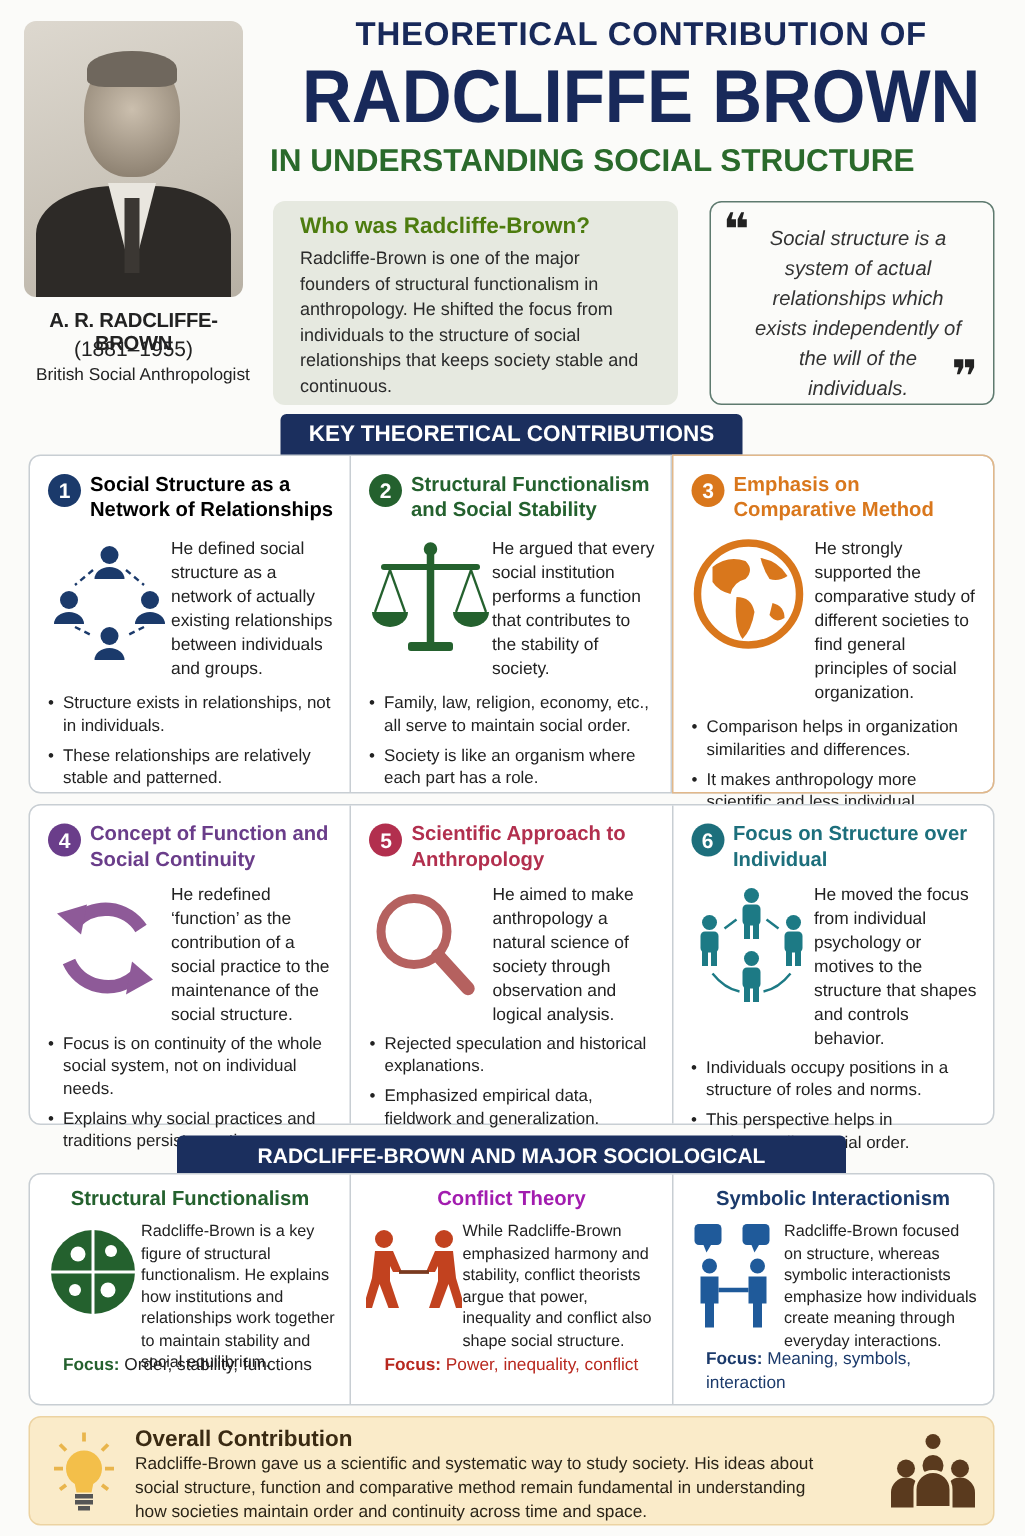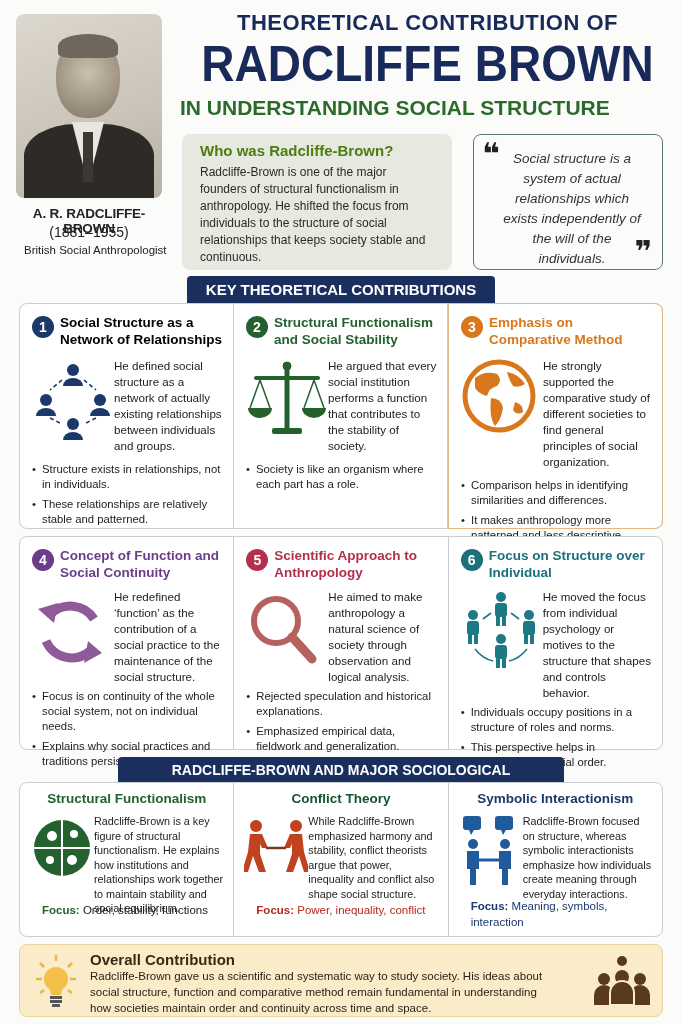--- a/index.html
+++ b/index.html
@@ -136,20 +136,21 @@
               <line x1="68" y1="22" x2="78" y2="50" stroke-width="1.5"></line>
             <path d="M2 50 h24 a12 10 0 0 1 -24 0z" stroke="none"></path>
             <path d="M56 50 h24 a12 10 0 0 1 -24 0z" stroke="none"></path>
             <rect x="26" y="70" width="30" height="6" rx="2" stroke="none"></rect>
           </g>
         </svg>
       </div>
       <div class="desc">He argued that every social institution performs a function that contributes to the stability of society.</div>
     </div>
     <ul class="bul">
+      <li>Family, law, religion, economy, etc., all serve to maintain social order.</li>
       <li>Society is like an organism where each part has a role.</li>
     </ul>
   </div>
   <div class="cell orange">
     <div class="hdr">
       <div class="num" style="background:#d9771c">3</div>
       <div class="htitle" style="color:#d9771c">Emphasis on Comparative Method</div>
     </div>
     <div class="body">
       <div class="ic">
@@ -157,22 +158,22 @@
           <circle cx="38" cy="38" r="34" fill="#fff" stroke="#d9771c" stroke-width="5"></circle>
           <path d="M14 20 q10 -8 22 -4 q6 6 0 12 q-8 2 -10 10 q-8 -2 -12 -8z" fill="#d9771c"></path>
           <path d="M30 40 q10 0 12 10 q-2 12 -8 18 q-6 -8 -4 -28z" fill="#d9771c"></path>
           <path d="M46 14 q12 2 18 12 q-6 4 -12 2 q-4 -6 -6 -14z" fill="#d9771c"></path>
           <path d="M54 44 q8 2 8 10 q-6 4 -10 -2z" fill="#d9771c"></path>
         </svg>
       </div>
       <div class="desc">He strongly supported the comparative study of different societies to find general principles of social organization.</div>
     </div>
     <ul class="bul" style="color:#222">
-      <li>Comparison helps in identifying similarities and differences.</li>
-      <li>It makes anthropology more patterned and less descriptive.</li>
+      <li>Comparison helps in organization similarities and differences.</li>
+      <li>It makes anthropology more scientific and less individual.</li>
     </ul>
   </div>
 </div>
 
 <div class="abs grid g2">
   <div class="cell">
     <div class="hdr">
       <div class="num" style="background:#6a3d8a">4</div>
       <div class="htitle" style="color:#6a3d8a">Concept of Function and Social Continuity</div>
     </div>
@@ -271,21 +272,21 @@
             <circle cx="44" cy="20" r="4" fill="#fff"></circle>
           <circle cx="20" cy="46" r="4" fill="#fff"></circle>
             <circle cx="42" cy="46" r="5" fill="#fff"></circle>
         </svg>
       </div>
       <div class="pdesc">Radcliffe-Brown is a key figure of structural functionalism. He explains how institutions and relationships work together to maintain stability and social equilibrium.</div>
     </div>
     <div class="focus"><b style="color:#24612e">Focus:</b> <span style="color:#222">Order, stability, functions</span></div>
   </div>
   <div class="pcell">
-    <div class="ptitle" style="color:#14532d">Conflict Theory</div>
+    <div class="ptitle" style="color:#a21caf">Conflict Theory</div>
     <div class="pbody">
       <div class="pic">
         <svg width="64" height="70" viewBox="0 0 64 70">
           <g fill="#c2421f">
             <circle cx="12" cy="12" r="6"></circle>
               <circle cx="52" cy="12" r="6"></circle>
             <path d="M6 20 h12 l6 14 h-6 l-2 -4 v10 l6 18 h-7 l-6 -16 l-5 16 h-6 l6 -20z"></path>
             <path d="M58 20 h-12 l-6 14 h6 l2 -4 v10 l-6 18 h7 l6 -16 l5 16 h6 l-6 -20z"></path>
           </g>
           <line x1="22" y1="34" x2="42" y2="34" stroke="#7a3a1f" stroke-width="2.5"></line>

